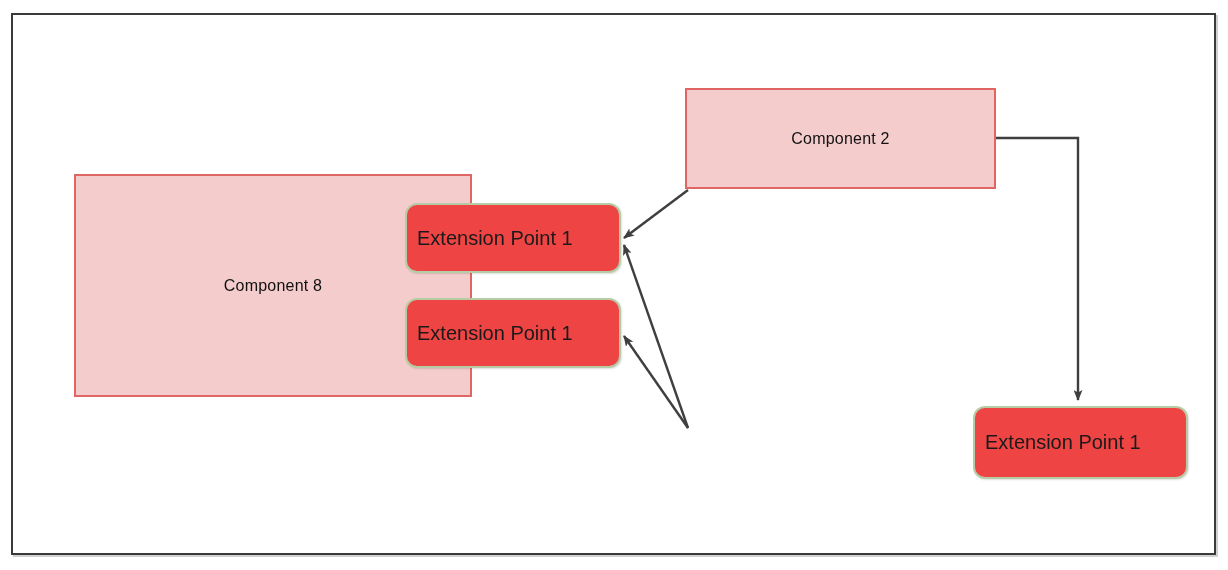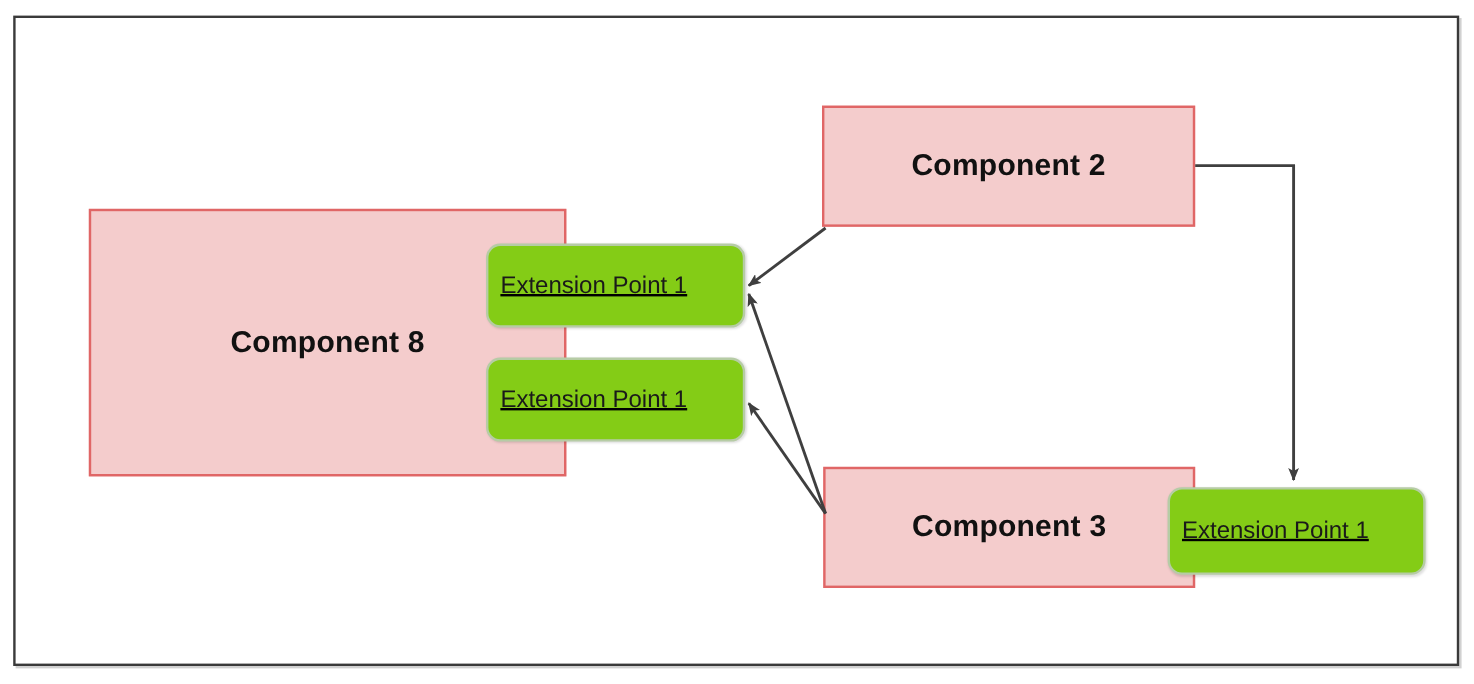--- a/index.html
+++ b/index.html
@@ -50,38 +50,37 @@
     position: absolute;
     background: #f4cccc;
     border: 2px solid #e06666;
     box-sizing: border-box;
     display: flex;
     align-items: center;
     justify-content: center;
   }
   .component-label {
     font-family: "Liberation Sans", sans-serif;
-    font-weight: bold;
-    font-size: 25px;
+    font-weight: normal;
+    font-size: 16px;
     color: #111111;
     letter-spacing: 0.2px;
     white-space: nowrap;
   }
   
   .extension-box {
     position: absolute;
-    background: #84cc16;
+    background: #ef4444;
     border: 2px solid #b6cca5;
     border-radius: 12px;
     box-sizing: border-box;
     display: flex;
     align-items: center;
     justify-content: flex-start;
     box-shadow: 1px 1px 2px rgba(0,0,0,0.13);
-    text-decoration: underline;
   }
   .extension-label {
     font-family: "Liberation Sans", sans-serif;
     font-weight: normal;
     font-size: 20px;
     color: #1a1a1a;
     white-space: nowrap;
     padding-left: 10px;
   }
   
@@ -108,23 +107,20 @@
   <div id="shape-layer">
 
     <div class="component-box layer-under" id="component-1">
       <span class="component-label">Component 8</span>
     </div>
 
     <div class="component-box layer-under" id="component-2">
       <span class="component-label">Component 2</span>
     </div>
 
-    <div class="component-box layer-under" id="component-3">
-      <span class="component-label">Component 3</span>
-    </div>
 
     <svg id="edge-layer" class="layer-edges" viewBox="0 0 1228 570">
       <defs>
         <marker id="arrowhead" markerWidth="11" markerHeight="9" refX="10" refY="4.5" orient="auto" markerUnits="userSpaceOnUse">
           <path d="M0,0 L11,4.5 L0,9 L2.6,4.5 Z" fill="#3f3f3f"></path>
         </marker>
       </defs>
 
       <line x1="688" y1="190" x2="624" y2="238" stroke="#3f3f3f" stroke-width="2.4" marker-end="url(#arrowhead)"></line>
 

